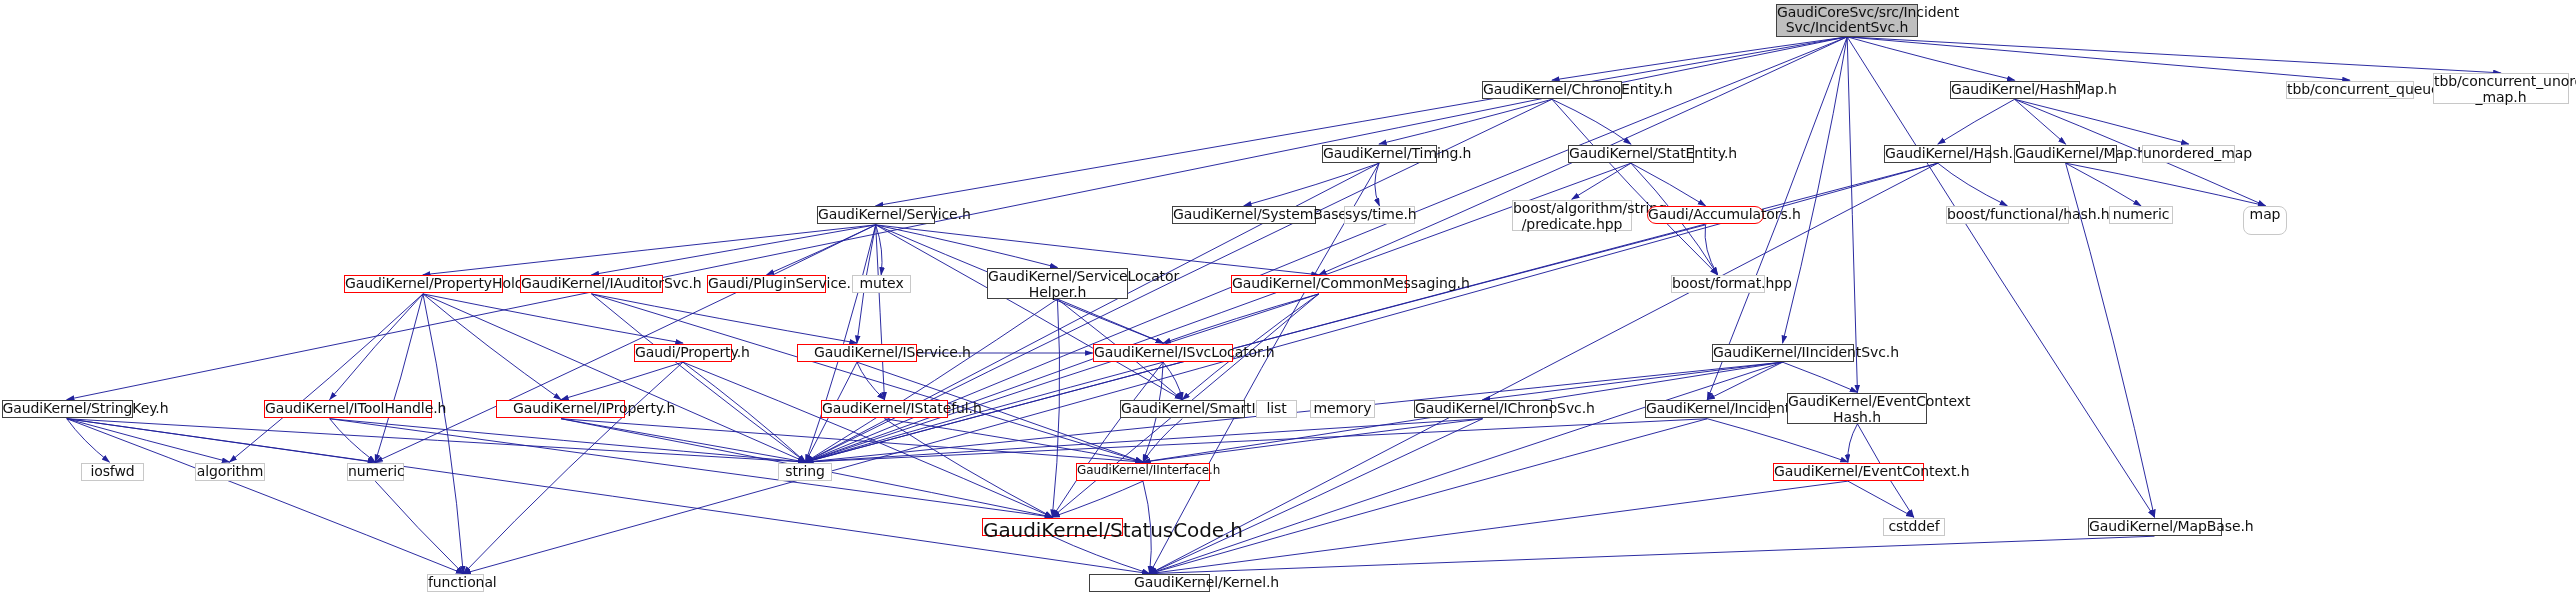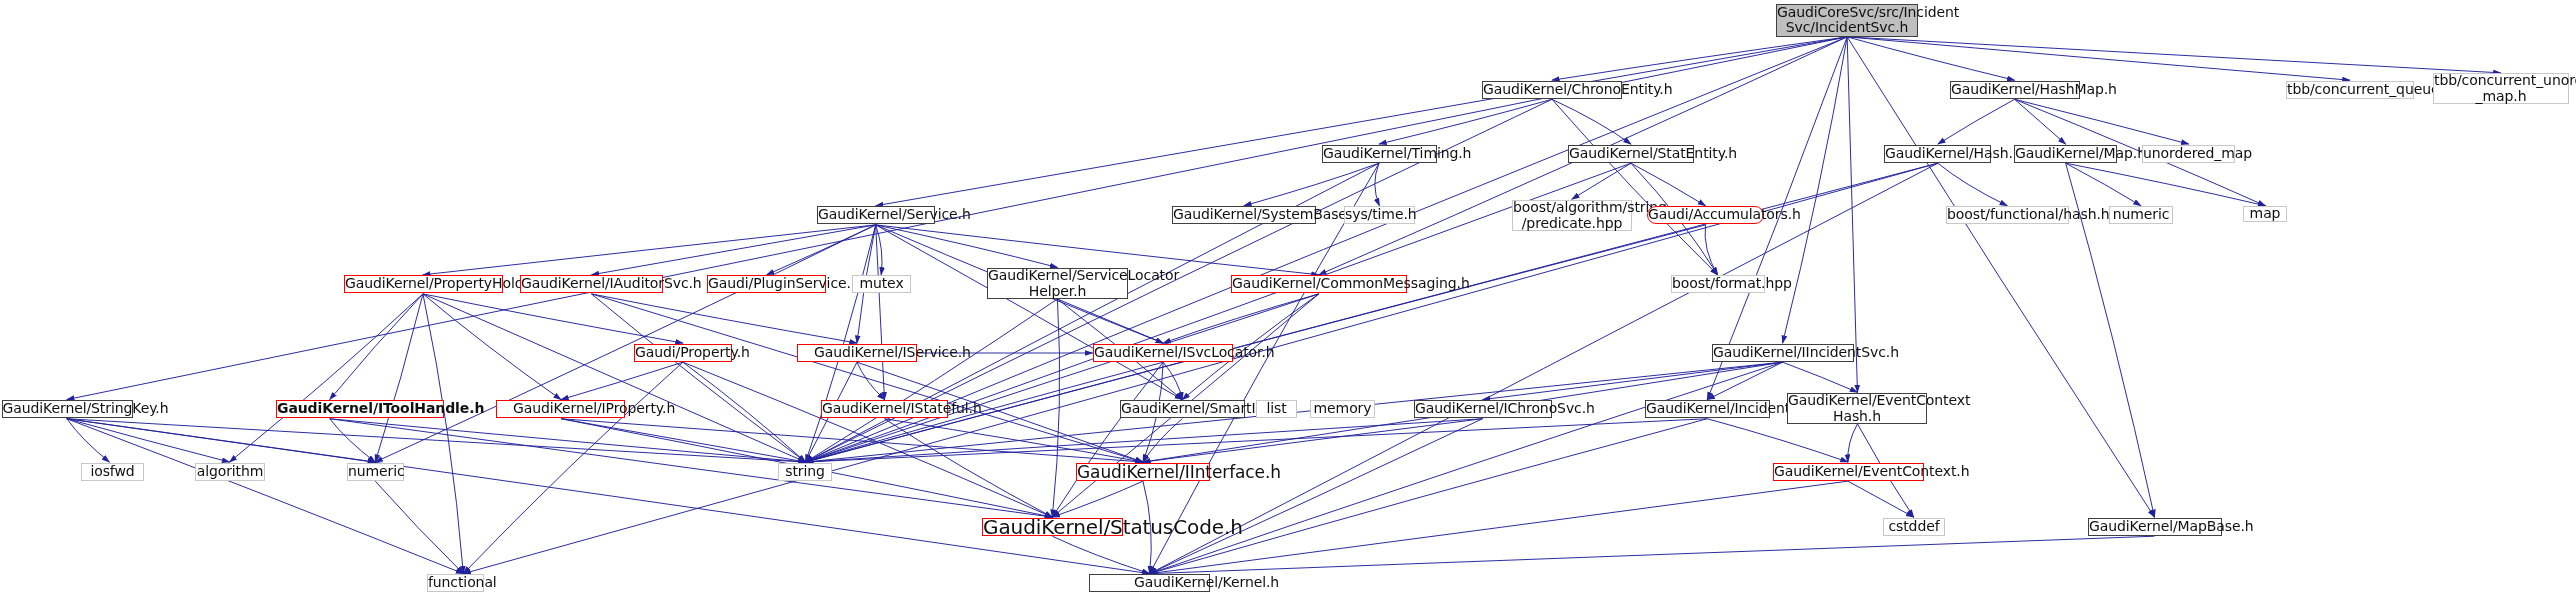--- a/index.html
+++ b/index.html
@@ -1,19 +1,19 @@
 <!DOCTYPE html>
 <html style="font-size:11.7px"><head>
 <meta charset="utf-8">
 <style>
   html,body{margin:0;padding:0;background:#ffffff;}
   body{font-family:"DejaVu Sans","Liberation Sans",sans-serif;}
   #graph-root{position:relative;width:2576px;height:601px;background:#fff;overflow:hidden;}
   #edge-layer{position:absolute;left:0;top:0;width:2576px;height:601px;pointer-events:none;}
-  .node{position:absolute;box-sizing:border-box;display:flex;align-items:center;justify-content:center;
+  .node{position:absolute;box-sizing:border-box;display:flex;justify-content:center;
         text-align:center;background:#ffffff;line-height:1.12;white-space:pre-line;
         font-size:14px;color:#101010;letter-spacing:-0.1px;}
   .node.k-root{border:1.5px solid #404040;background:#bfbfbf;}
   .node.k-dark{border:1.5px solid #404040;}
   .node.k-red{border:1.5px solid #ff0000;}
   .node.k-grey{border:0.7px solid #c8c8c8;}
   .node span{display:block;width:100%;}
 </style>
 </head>
 <body>
@@ -157,49 +157,49 @@
       <div class="node k-dark" style="left: 2014px; top: 145px; width: 103px; height: 18.4px;"><span style="font-size: 14px;">GaudiKernel/Map.h</span></div>
       <div class="node k-grey" style="left: 2142px; top: 145px; width: 93px; height: 18.4px;"><span style="font-size: 14px;">unordered_map</span></div>
       <div class="node k-dark" style="left: 817px; top: 206px; width: 118px; height: 18.4px;"><span style="font-size: 14px;">GaudiKernel/Service.h</span></div>
       <div class="node k-dark" style="left: 1172px; top: 206px; width: 144px; height: 18.4px;"><span style="font-size: 14px;">GaudiKernel/SystemBase.h</span></div>
       <div class="node k-grey" style="left: 1344px; top: 206px; width: 71px; height: 18.4px;"><span>sys/time.h</span></div>
       <div class="node k-grey" style="left: 1512px; top: 200px; width: 120px; height: 31px;"><span>boost/algorithm/string
 /predicate.hpp</span></div>
       <div class="node k-red" style="left: 1647px; top: 206px; width: 117px; height: 18.4px; border-radius: 9px;"><span style="font-size: 14px;">Gaudi/Accumulators.h</span></div>
       <div class="node k-grey" style="left: 1946px; top: 206px; width: 123px; height: 18.4px;"><span style="font-size: 14px;">boost/functional/hash.hpp</span></div>
       <div class="node k-grey" style="left: 2109px; top: 206px; width: 64px; height: 18.4px;"><span>numeric</span></div>
-      <div class="node k-grey" style="left: 2243px; top: 206px; width: 44px; height: 16px;"><span>map</span></div>
+      <div class="node k-grey" style="left: 2243px; top: 206px; width: 44px; height: 29px; border-radius: 8px;"><span>map</span></div>
       <div class="node k-grey" style="left: 1671px; top: 275px; width: 94px; height: 18.4px;"><span style="font-size: 14px;">boost/format.hpp</span></div>
       <div class="node k-red" style="left: 344px; top: 275px; width: 159px; height: 18.4px;"><span style="font-size: 14px;">GaudiKernel/PropertyHolder.h</span></div>
       <div class="node k-red" style="left: 520px; top: 275px; width: 143px; height: 18.4px;"><span style="font-size: 14px;">GaudiKernel/IAuditorSvc.h</span></div>
       <div class="node k-red" style="left: 707px; top: 275px; width: 119px; height: 18.4px;"><span style="font-size: 14px;">Gaudi/PluginService.h</span></div>
       <div class="node k-grey" style="left: 852px; top: 275px; width: 59px; height: 18.4px;"><span>mutex</span></div>
       <div class="node k-dark" style="left: 987px; top: 268px; width: 141px; height: 31px;"><span>GaudiKernel/ServiceLocator
 Helper.h</span></div>
       <div class="node k-red" style="left: 1231px; top: 275px; width: 176px; height: 18.4px;"><span style="font-size: 14px;">GaudiKernel/CommonMessaging.h</span></div>
       <div class="node k-red" style="left: 634px; top: 344px; width: 98px; height: 18.4px;"><span style="font-size: 14px;">Gaudi/Property.h</span></div>
       <div class="node k-red" style="left: 797px; top: 344px; width: 120px; height: 18.4px;"><span style="font-size: 14px; margin-left: 32px;">GaudiKernel/IService.h</span></div>
       <div class="node k-red" style="left: 1093px; top: 344px; width: 140px; height: 18.4px;"><span style="font-size: 14px;">GaudiKernel/ISvcLocator.h</span></div>
       <div class="node k-dark" style="left: 1712px; top: 344px; width: 142px; height: 18.4px;"><span style="font-size: 14px;">GaudiKernel/IIncidentSvc.h</span></div>
       <div class="node k-dark" style="left: 1.5px; top: 400px; width: 131px; height: 18.4px;"><span style="font-size: 14px;">GaudiKernel/StringKey.h</span></div>
-      <div class="node k-red" style="left: 276px; top: 400px; width: 168px; height: 18.4px; font-weight: bold;"><span style="font-size: 14px;">GaudiKernel/IToolHandle.h</span></div>
+      <div class="node k-red" style="left: 264px; top: 400px; width: 168px; height: 18.4px;"><span style="font-size: 14px;">GaudiKernel/IToolHandle.h</span></div>
       <div class="node k-red" style="left: 496px; top: 400px; width: 129px; height: 18.4px; padding-left: 16px;"><span style="font-size: 14px;">GaudiKernel/IProperty.h</span></div>
       <div class="node k-red" style="left: 821px; top: 400px; width: 127px; height: 18.4px;"><span style="font-size: 14px;">GaudiKernel/IStateful.h</span></div>
       <div class="node k-dark" style="left: 1120px; top: 400px; width: 125px; height: 18.4px;"><span style="font-size: 14px;">GaudiKernel/SmartIF.h</span></div>
       <div class="node k-grey" style="left: 1256px; top: 400px; width: 41px; height: 18.4px;"><span>list</span></div>
       <div class="node k-grey" style="left: 1310px; top: 400px; width: 65px; height: 18.4px;"><span>memory</span></div>
       <div class="node k-dark" style="left: 1414px; top: 400px; width: 138px; height: 18.4px;"><span style="font-size: 14px;">GaudiKernel/IChronoSvc.h</span></div>
       <div class="node k-dark" style="left: 1645px; top: 400px; width: 125px; height: 18.4px;"><span style="font-size: 14px;">GaudiKernel/Incident.h</span></div>
       <div class="node k-dark" style="left: 1787px; top: 393px; width: 140px; height: 31px;"><span>GaudiKernel/EventContext
 Hash.h</span></div>
       <div class="node k-grey" style="left: 81px; top: 463px; width: 63px; height: 18.4px;"><span>iosfwd</span></div>
       <div class="node k-grey" style="left: 195px; top: 463px; width: 70px; height: 18.4px;"><span>algorithm</span></div>
       <div class="node k-grey" style="left: 347px; top: 463px; width: 57px; height: 18.4px;"><span>numeric</span></div>
       <div class="node k-grey" style="left: 778px; top: 463px; width: 54px; height: 18.4px;"><span>string</span></div>
-      <div class="node k-red" style="left: 1076px; top: 463px; width: 134px; height: 18.4px;"><span style="font-size: 17px;">GaudiKernel/IInterface.h</span></div>
+      <div class="node k-red" style="left: 1076px; top: 463px; width: 134px; height: 18.4px;"><span style="font-size: 12px;">GaudiKernel/IInterface.h</span></div>
       <div class="node k-red" style="left: 1773px; top: 463px; width: 151px; height: 18.4px;"><span style="font-size: 14px;">GaudiKernel/EventContext.h</span></div>
       <div class="node k-red" style="left: 982px; top: 518px; width: 141px; height: 18.4px;"><span style="font-size: 20px;">GaudiKernel/StatusCode.h</span></div>
       <div class="node k-grey" style="left: 1883px; top: 518px; width: 62px; height: 18.4px;"><span>cstddef</span></div>
       <div class="node k-dark" style="left: 2088px; top: 518px; width: 134px; height: 18.4px;"><span style="font-size: 14px;">GaudiKernel/MapBase.h</span></div>
       <div class="node k-grey" style="left: 427px; top: 574px; width: 57px; height: 18.4px;"><span>functional</span></div>
       <div class="node k-dark" style="left: 1089px; top: 574px; width: 121px; height: 18.4px; padding-left: 44px;"><span style="font-size: 14px;">GaudiKernel/Kernel.h</span></div>
     </div>
 </div>
 
 

